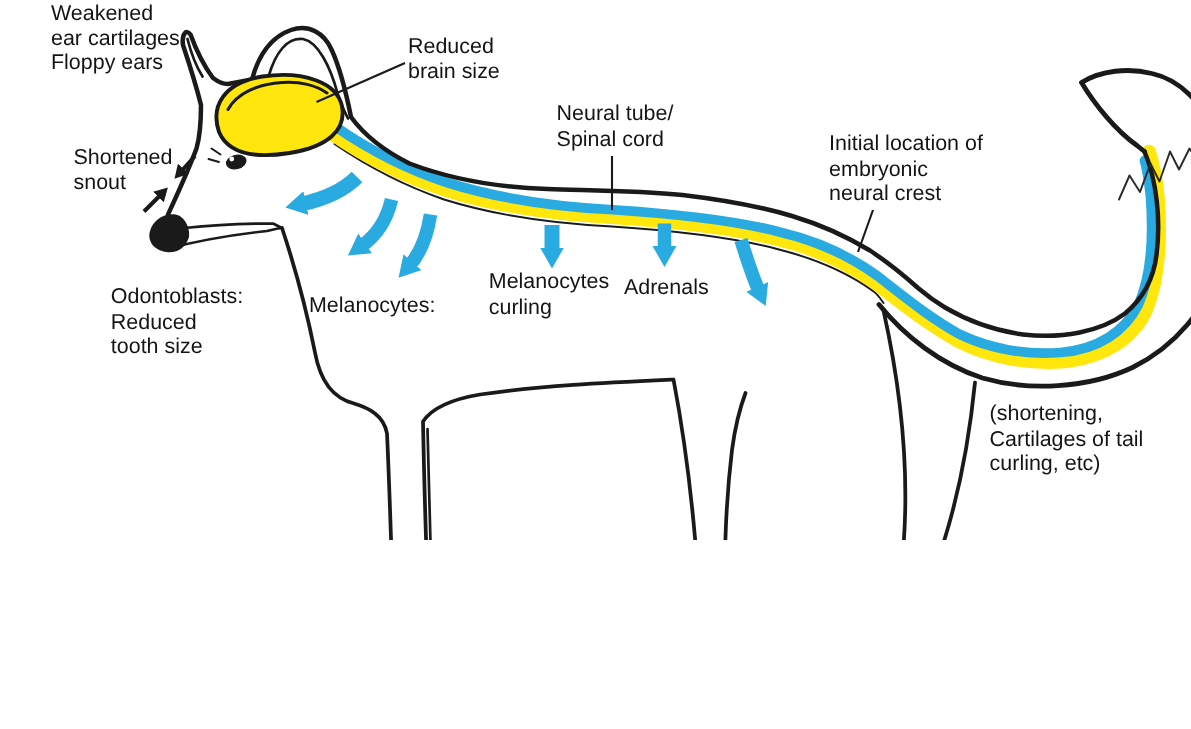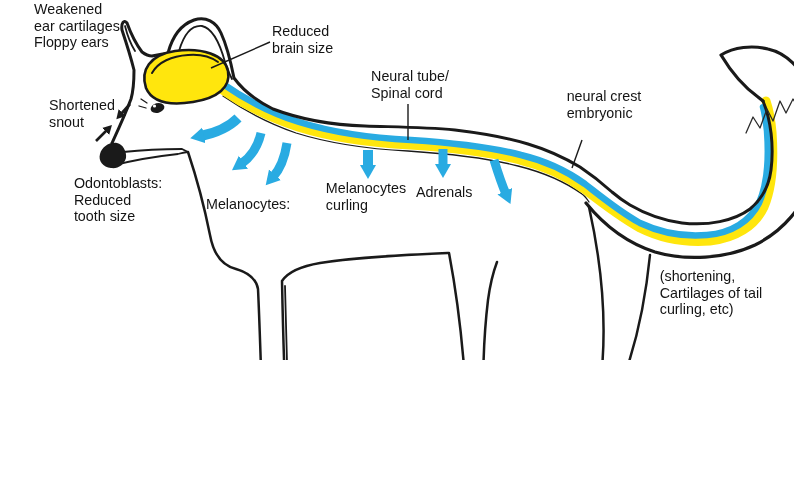--- a/index.html
+++ b/index.html
@@ -111,30 +111,31 @@
     <span>Reduced</span>
     <span>brain size</span>
   </div>
 
   <div class="lbl ctr" style="left:380px;top:68px;">
     <span>Neural tube/</span>
     <span>Spinal cord</span>
   </div>
 
   <div class="lbl ctr" style="left:574px;top:88px;">
+    <span>Initial location of</span>
+    <span>embryonic</span>
     <span>neural crest</span>
-    <span>embryonic</span>
   </div>
 
   <div class="lbl" style="left:19px;top:97px;">
     <span>Shortened</span>
     <span>snout</span>
   </div>
 
-  <div class="lbl ctr" style="left:88px;top:175px;">
+  <div class="lbl ctr" style="left:88px;top:190px;">
     <span>Odontoblasts:</span>
     <span>Reduced</span>
     <span>tooth size</span>
   </div>
 
   <div class="lbl" style="left:176px;top:196px;">
     <span>Melanocytes:</span>
   </div>
 
   <div class="lbl ctr" style="left:336px;top:180px;">

